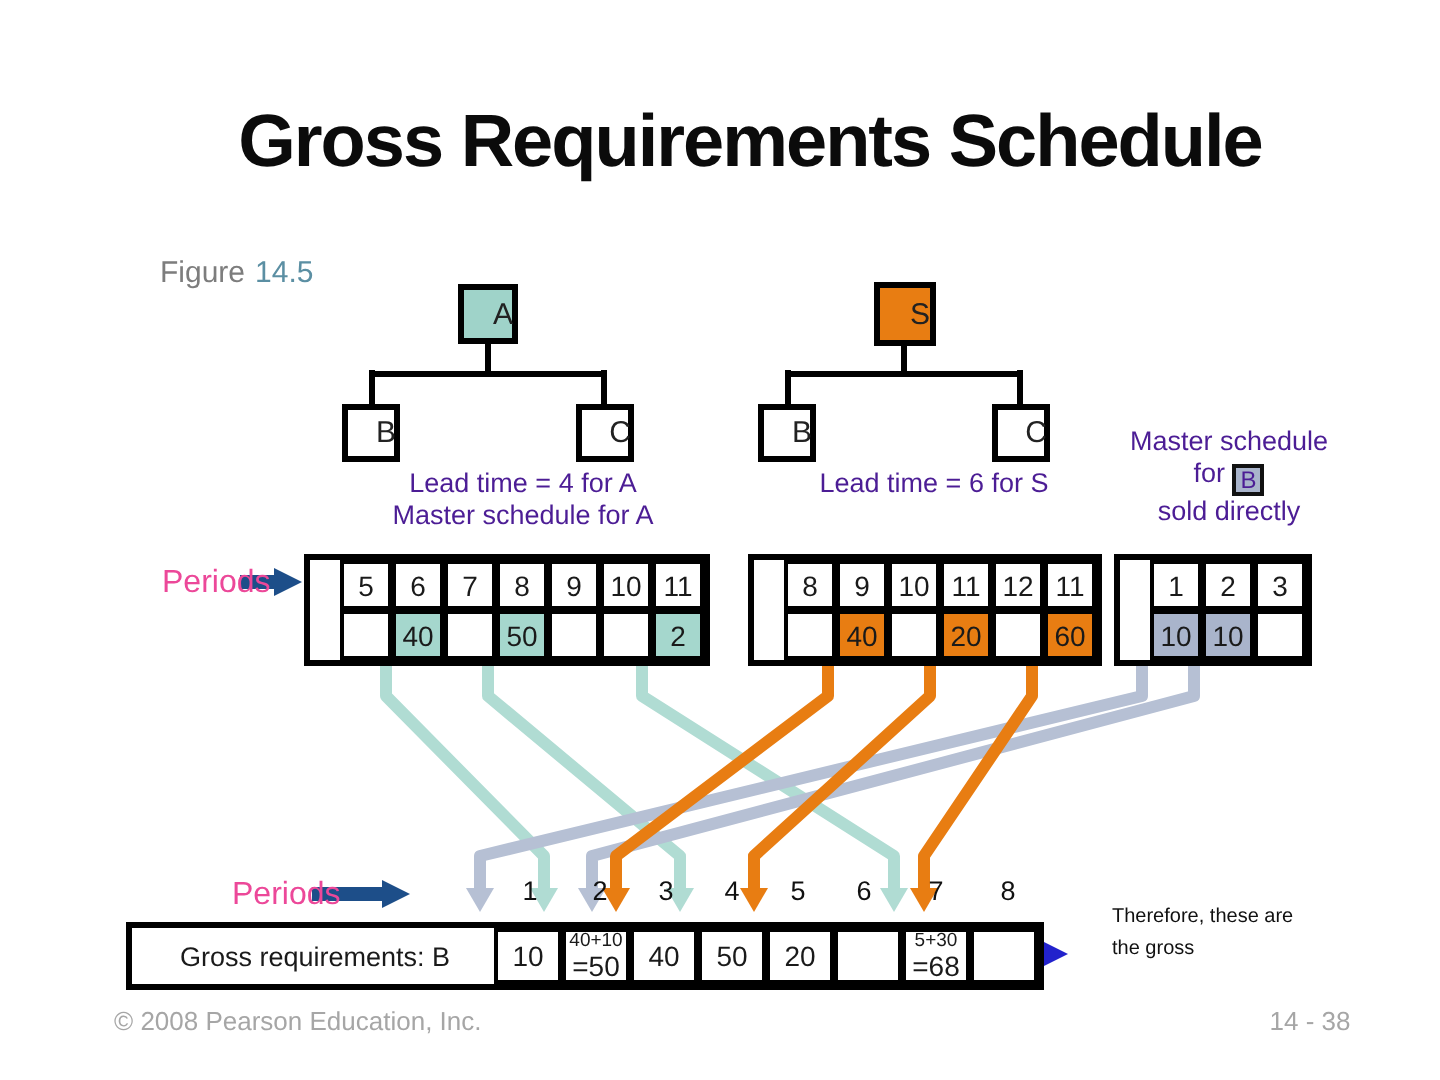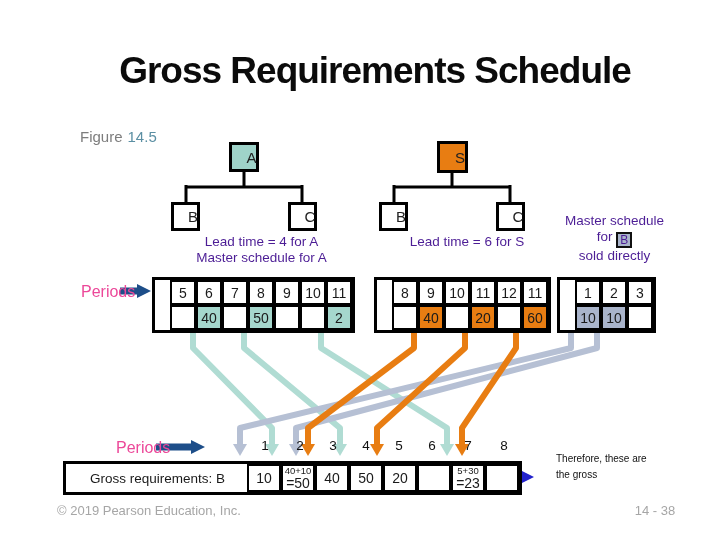--- a/index.html
+++ b/index.html
@@ -190,28 +190,28 @@
       <span class="sum-main">50</span>
       </div>
     <div class="bcell">
       <span class="sum-main">20</span>
       </div>
     <div class="bcell">
       <span class="sum-main"></span>
       </div>
     <div class="bcell">
       <span class="sum-top">5+30</span>
-      <span class="sum-main">=23</span>
+      <span class="sum-main">=68</span>
       </div>
     <div class="bcell">
       <span class="sum-main"></span>
       </div>
   </div>
 
   <div class="abs bottom-note" style="left:541px;top:451px;width:175px;">
     <span>Therefore, these are</span>
     <span>the gross</span>
   </div>
 
-  <div class="abs footer" style="left:42px;top:503px;">© 2019 Pearson Education, Inc.</div>
+  <div class="abs footer" style="left:42px;top:503px;">© 2008 Pearson Education, Inc.</div>
   <div class="abs footer" style="left:598px;top:503px;width:84px;text-align:center;">14 - 38</div>
 
 </div>
 
 </body></html>

